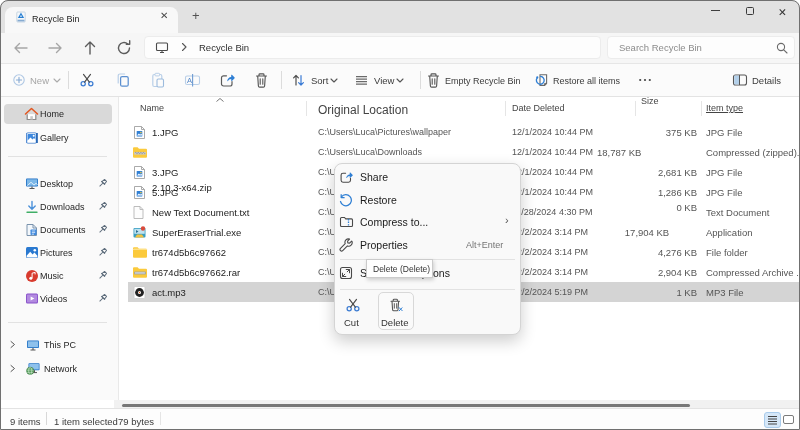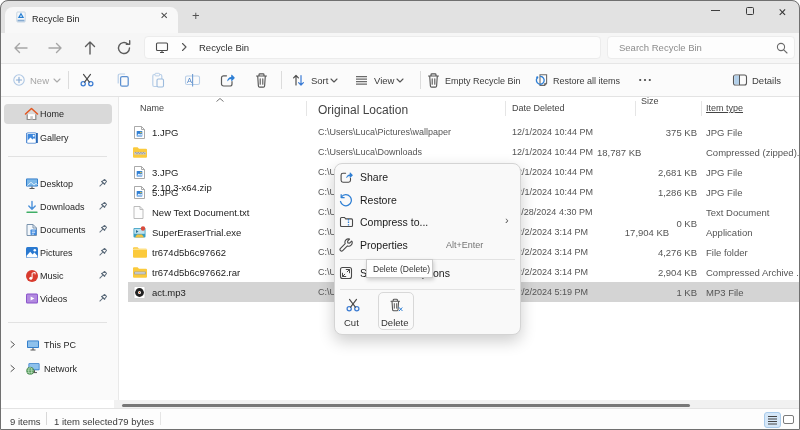--- a/index.html
+++ b/index.html
@@ -402,21 +402,21 @@
 <div class="t" style="left:706px;top:187px;color:#555;">JPG File</div>
 <div class="abs" style="left:132px;top:205px;">
     <svg width="13" height="15" viewBox="0 0 13 15">
       <path d="M2 1.5 h6 l3 3 V13.5 H2 Z" fill="#fdfdfd" stroke="#b5b5b5" stroke-width="0.9"></path>
       <path d="M8 1.5 V4.5 h3" fill="none" stroke="#b5b5b5" stroke-width="0.9"></path>
     </svg>
   </div>
 <div class="t" style="left:152px;top:207px;color:#222;">New Text Document.txt</div>
 <div class="t" style="left:318px;top:207px;font-size:9px;color:#555;">C:\Users\Luca\Desktop</div>
 <div class="t" style="left:512px;top:207px;font-size:9px;color:#555;">11/28/2024 4:30 PM</div>
-<div class="t" style="left:597px;top:218px;width:100px;text-align:right;color:#555;">0 KB</div>
+<div class="t" style="left:597px;top:202px;width:100px;text-align:right;color:#555;">0 KB</div>
 <div class="t" style="left:706px;top:207px;color:#555;">Text Document</div>
 <div class="abs" style="left:132px;top:225px;">
     <svg width="15" height="15" viewBox="0 0 15 15">
       <rect x="1.5" y="3" width="12" height="9.5" rx="1" fill="#3a9ec2"></rect>
       <rect x="2.3" y="3.8" width="10.4" height="5" fill="#bfe3f0"></rect>
       <path d="M3 12.5 l2-3 h5 l2 3 Z" fill="#f2c240"></path>
       <circle cx="11" cy="3.5" r="2.2" fill="#d84b3c"></circle>
       <path d="M4 5 l2.5 1.5 L4 8 Z" fill="#2a6f93"></path>
     </svg>
   </div>
@@ -498,21 +498,21 @@
     </svg>
   </div>
 <div class="t" style="left:360px;top:216px;font-size:10.5px;color:#1b1b1b;z-index:11;">Compress to...</div>
 <div class="t" style="left:505px;top:214px;font-size:11px;color:#555;z-index:11;">›</div>
 <div class="abs" style="left:339px;top:238px;z-index:11;">
     <svg width="14" height="14" viewBox="0 0 14 14">
       <path d="M12.6 3.1 L10.6 5.1 L8.8 4.9 L8.6 3.1 L10.6 1.1 A3.5 3.5 0 0 0 6.2 5.7 L1.5 10.4 A1.55 1.55 0 0 0 3.7 12.6 L8.4 7.9 A3.5 3.5 0 0 0 13 3.5 Z" fill="none" stroke="#4a4a4a" stroke-width="1.1" stroke-linejoin="round"></path>
     </svg>
   </div>
 <div class="t" style="left:360px;top:239px;font-size:10.5px;color:#1b1b1b;z-index:11;">Properties</div>
-<div class="t" style="left:446px;top:240px;font-size:9px;color:#757575;z-index:11;">Alt+Enter</div>
+<div class="t" style="left:466px;top:240px;font-size:9px;color:#757575;z-index:11;">Alt+Enter</div>
 <div class="abs" style="left:339px;top:266px;z-index:11;">
     <svg width="14" height="14" viewBox="0 0 14 14">
       <rect x="1.5" y="1.5" width="11" height="11" rx="2" fill="none" stroke="#4a4a4a" stroke-width="1.1"></rect>
       <path d="M5.8 8.2 L3.6 10.4 M8.2 5.8 L10.4 3.6 M3.5 7.2 V10.5 H6.8 M10.5 6.8 V3.5 H7.2" stroke="#4a4a4a" stroke-width="1" fill="none" stroke-linecap="round" stroke-linejoin="round"></path>
     </svg>
   </div>
 <div class="t" style="left:360px;top:267px;font-size:10.5px;color:#1b1b1b;z-index:11;">Show more options</div>
 <div class="abs" style="left:340px;top:259px;width:175px;height:1px;background:#e2e2e2;z-index:11;"></div>
 <div class="abs" style="left:340px;top:289px;width:175px;height:1px;background:#e2e2e2;z-index:11;"></div>
 <div class="abs" style="left:345px;top:297px;z-index:11;">

